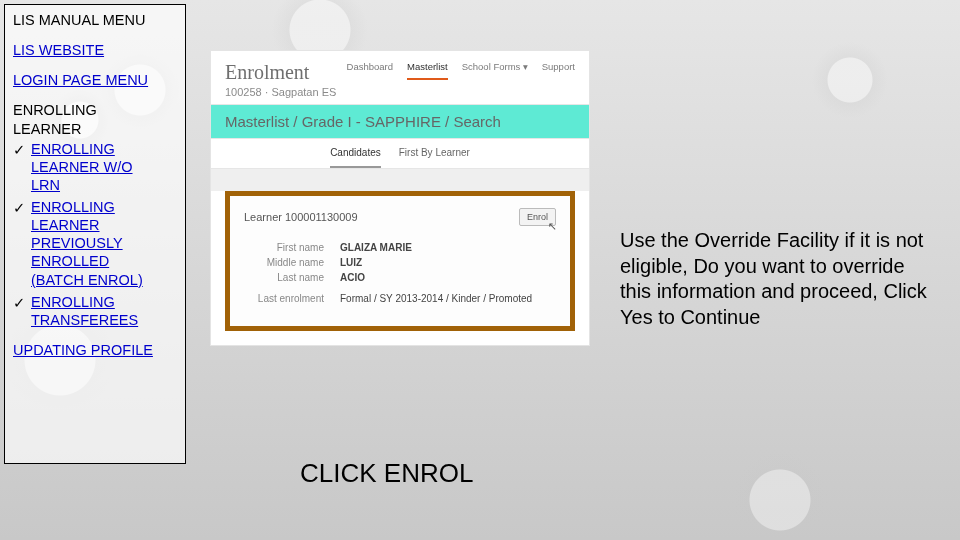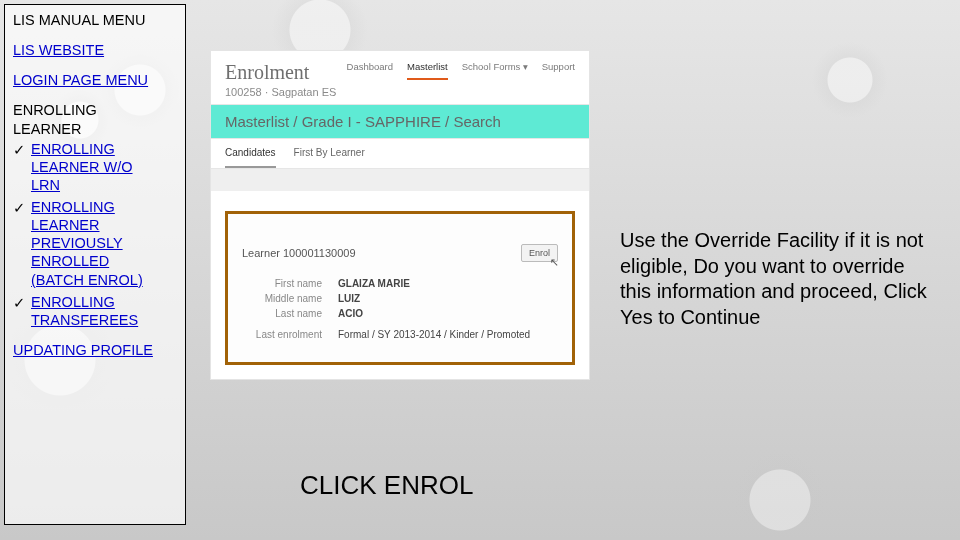--- a/index.html
+++ b/index.html
@@ -24,21 +24,21 @@
       radial-gradient(circle at 780px 500px, rgba(255,255,255,0.4) 30px, rgba(200,200,200,0.2) 31px, transparent 48px),
       linear-gradient(#e6e6e6, #c8c8c8);
   }
 
   
   .sidebar {
     position: absolute;
     left: 4px;
     top: 4px;
     width: 182px;
-    height: 521px;
+    height: 460px;
     background: rgba(255,255,255,0.65);
     border: 1px solid #000;
     padding: 6px 23px 6px 8px;
     font-size: 14.5px;
     line-height: 1.25;
   }
   .sidebar .nav-block { margin-bottom: 12px; }
   .sidebar .nav-link { color: #0000cc; text-decoration: underline; cursor: pointer; display:inline; }
   .sidebar .nav-plain { color: #000; }
   .sidebar ul { list-style: none; margin-top: 2px; }
@@ -94,31 +94,31 @@
     padding:8px 14px;
     font-size:15px;
     color:#666;
   }
   .tabs-bar {
     background:#fff;
     border-bottom:1px solid #e6e6e6;
     padding:8px 14px 0;
     font-size:10px;
     color:#666;
-    display:flex; gap:18px;
+    display:flex; gap:18px;justify-content:center;
   }
   .tabs-bar span { padding-bottom:8px; }
   .tabs-bar .on { border-bottom:2px solid #999; color:#333; }
   .app-spacer { background:#efefef; height:22px; }
 
   .learner-card {
-    margin:20px 14px 14px;
+    margin:0 14px 14px;
     background:#fdfdfd;
-    border:3px solid #a16207;
-    padding:30px 14px 18px;
+    border:5px solid #a16207;
+    padding:12px 14px 18px;
     position:relative;
   }
   .learner-top {
     display:flex; justify-content:space-between; align-items:center;
     margin-bottom:16px;
   }
   .learner-id { font-size:11px; color:#555; }
   .enrol-btn {
     border:1px solid #bbb;
     background:#f3f3f3;
@@ -136,21 +136,21 @@
   .learner-rows { font-size:10px; color:#555; }
   .learner-rows .r { display:flex; gap:16px; margin-bottom:4px; }
   .learner-rows .k { width:80px; text-align:right; color:#888; }
   .learner-rows .v { font-weight:bold; color:#444; }
   .learner-rows .wide .k { width:80px; }
   .learner-rows .wide { margin-top:10px; }
 
   .caption {
     position:absolute;
     left: 100px;
-    top: 420px;
+    top: 408px;
     font-size: 26px;
     font-family: Arial, sans-serif;
     color:#000;
   }
 
   
   .instruction {
     position:absolute;
     left: 420px;
     top: 178px;

